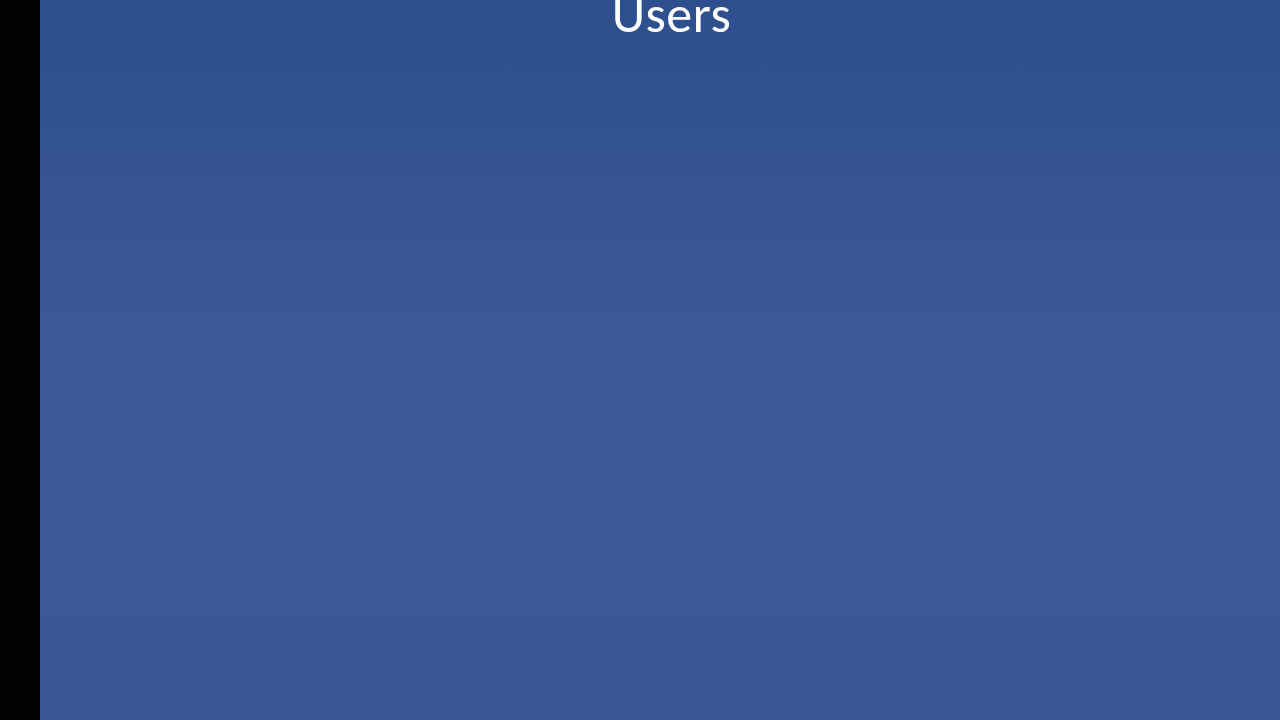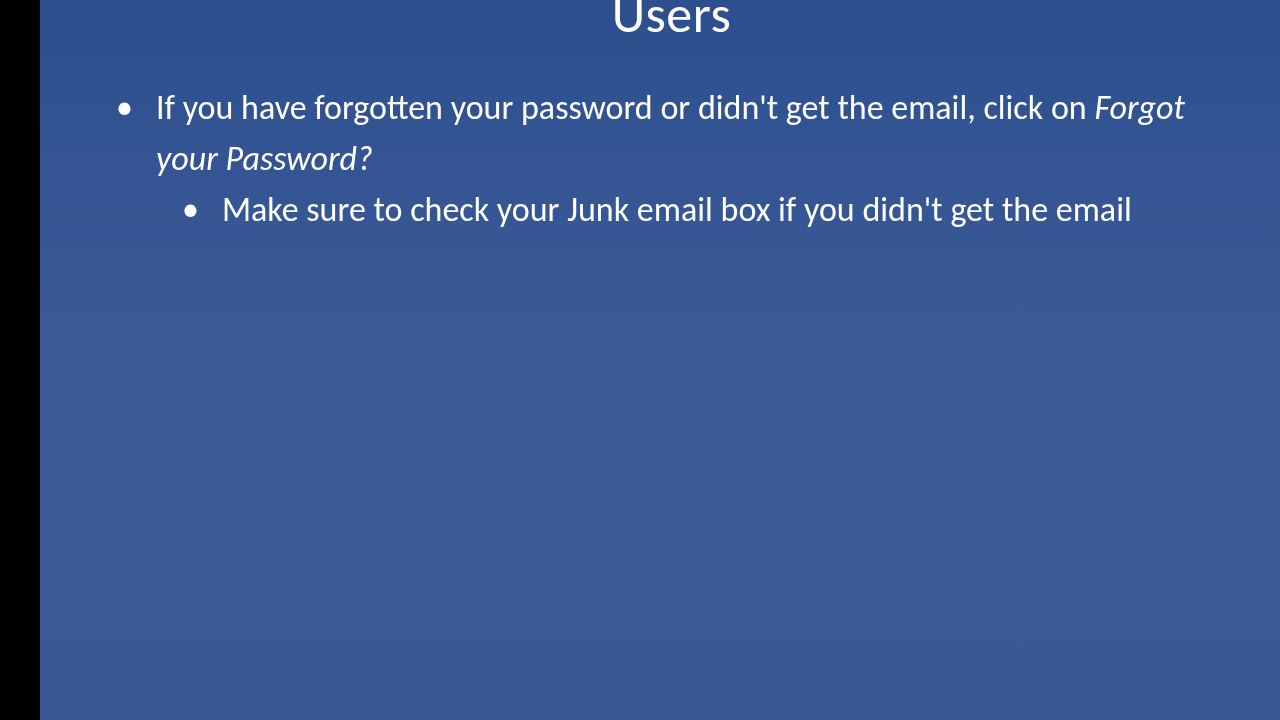--- a/index.html
+++ b/index.html
@@ -77,23 +77,15 @@
   }
 </style>
 </head>
 <body>
 
 <div class="slide">
   <div class="title">Users</div>
 
   <div class="content">
     <ul>
-      <li>
-        <span>If you have forgotten your password or didn't get the email, click on </span><span class="italic">Forgot your Password?</span>
-        <ul class="sub">
-          <li>
-            <span>Make sure to check your Junk email box if you didn't get the email</span>
-          </li>
-        </ul>
-      </li>
     </ul>
   </div>
 </div>
 
 </body></html>

